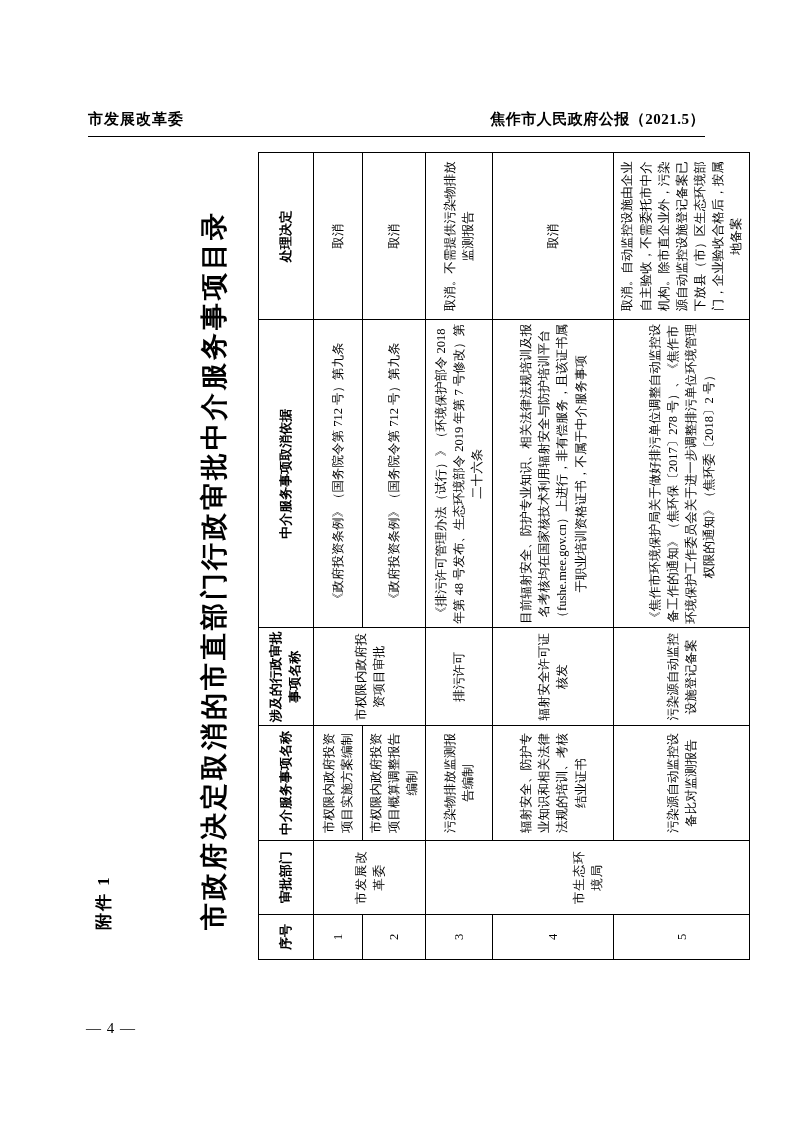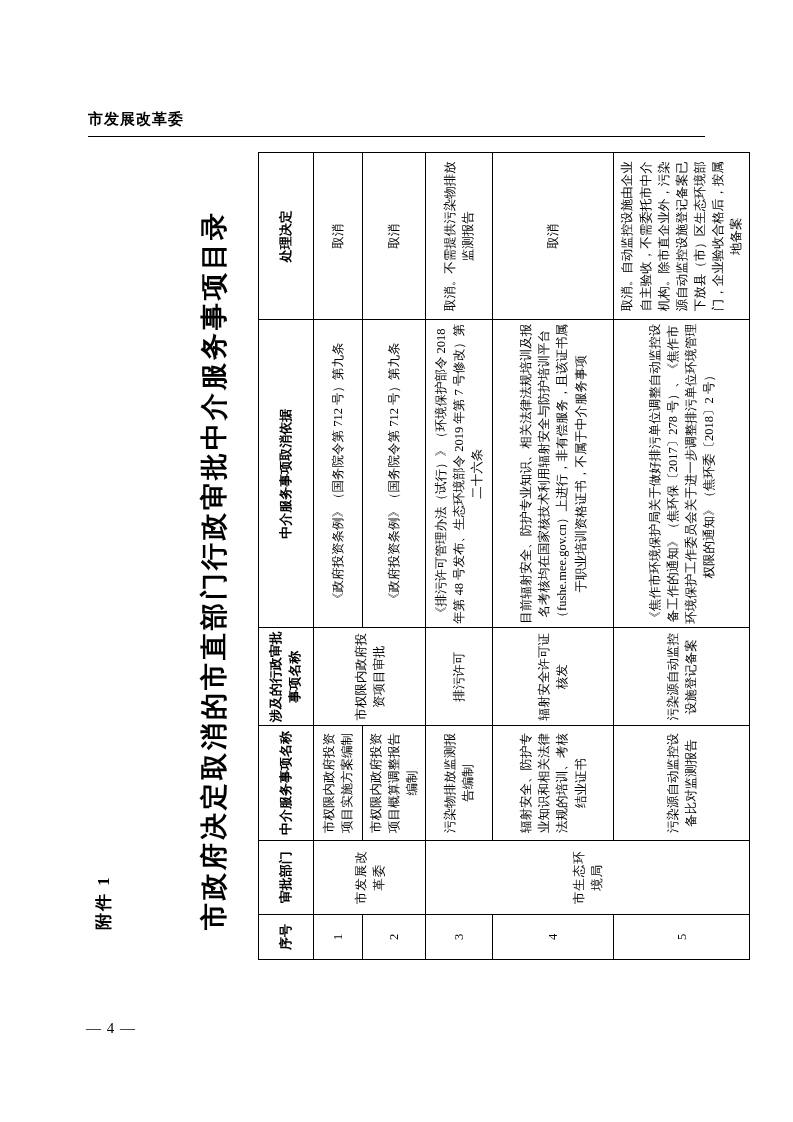--- a/index.html
+++ b/index.html
@@ -146,20 +146,21 @@
   tr.r3 td { height: 58px; }
   tr.r4 td { height: 112px; }
   tr.r5 td { height: 126px; }
 </style>
 </head>
 <body>
 
 <div class="page">
 
   <div class="hdr-left">市发展改革委</div>
+  <div class="hdr-right">焦作市人民政府公报（2021.5）</div>
   <div class="hdr-rule"></div>
 
   <div class="page-num">— 4 —</div>
 
   <div class="attach">附件 1</div>
 
   <div class="doc-title">市政府决定取消的市直部门行政审批中介服务事项目录</div>
 
   <div class="tbl-wrap">
     <table class="matrix">

